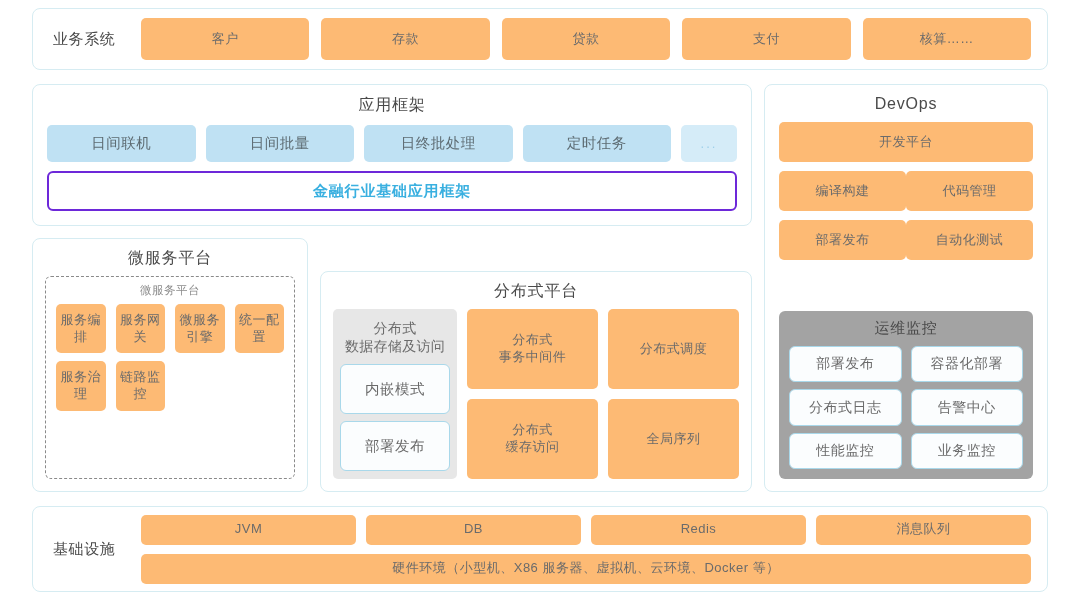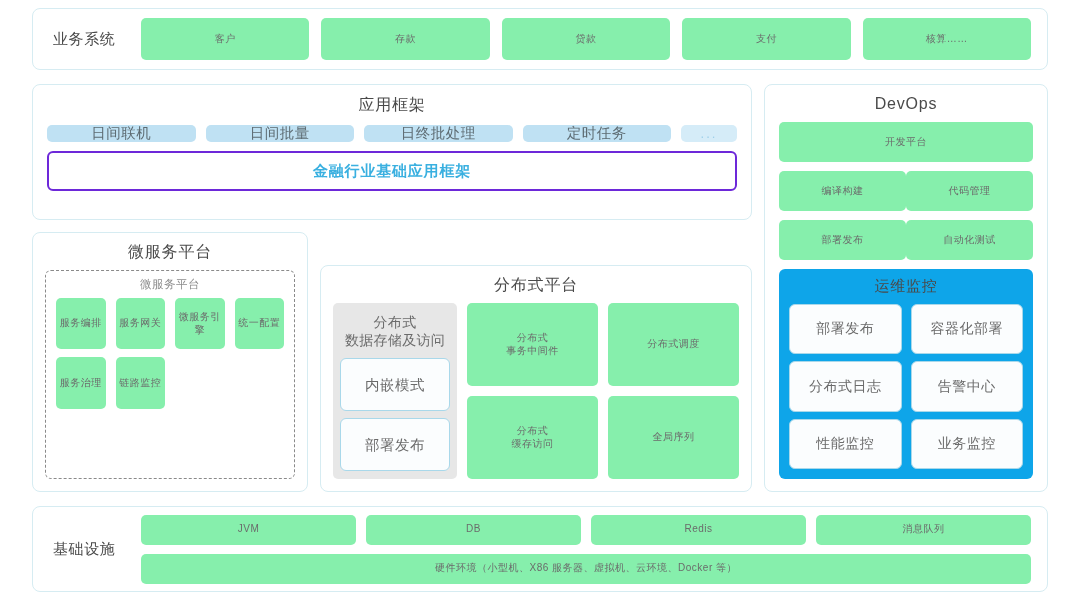--- a/index.html
+++ b/index.html
@@ -21,28 +21,28 @@
 
   
   .panel {
     border: 1px solid #d6ecf2;
     border-radius: 8px;
     background: #ffffff;
   }
 
   
   .chip {
-    background: #86efac;
+    background: #fdba74;
     border-radius: 5px;
     display: flex;
     align-items: center;
     justify-content: center;
     text-align: center;
     color: #6b6b6b;
-    font-size: 10px;
+    font-size: 13px;
     line-height: 1.28;
     letter-spacing: .5px;
   }
   .chip-blue {
     background: #bfe1f3;
     border-radius: 5px;
     display: flex;
     align-items: center;
     justify-content: center;
     color: #5d6b72;
@@ -125,21 +125,21 @@
   .appframe {
     flex: 0 0 136px;
     padding: 10px 14px 14px 14px;
     display: flex;
     flex-direction: column;
     gap: 9px;
   }
   .appframe .chiprow {
     display: flex;
     gap: 10px;
-    height: 17px;
+    height: 37px;
   }
   .appframe .chiprow .chip-blue { flex: 1; }
   .appframe .chiprow .chip-blue.dots { flex: 0 0 56px; }
   .appframe .baseband {
     height: 40px;
     border: 2px solid #6d28d9;
     border-radius: 6px;
     display: flex;
     align-items: center;
     justify-content: center;
@@ -233,27 +233,28 @@
 
   
   .devops .dev-row {
     display: flex;
     gap: 0;
   }
   .devops .dev-row .chip { flex: 1; height: 40px; }
   .devops .chip.full { width: 100%; height: 40px; }
   .opsmon {
     flex: 1 1 auto;
-    background: #0ea5e9;
+    background: #a3a3a3;
     border-radius: 6px;
     padding: 7px 10px 10px 10px;
     display: flex;
     flex-direction: column;
     gap: 6px;
     min-height: 0;
+    margin-top: 42px;
   }
   .opsmon .opstitle {
     text-align: center;
     font-size: 15px;
     color: #4a4a4a;
     letter-spacing: .8px;
     padding: 1px 0 2px 0;
   }
   .opsmon .opsgrid {
     flex: 1;

